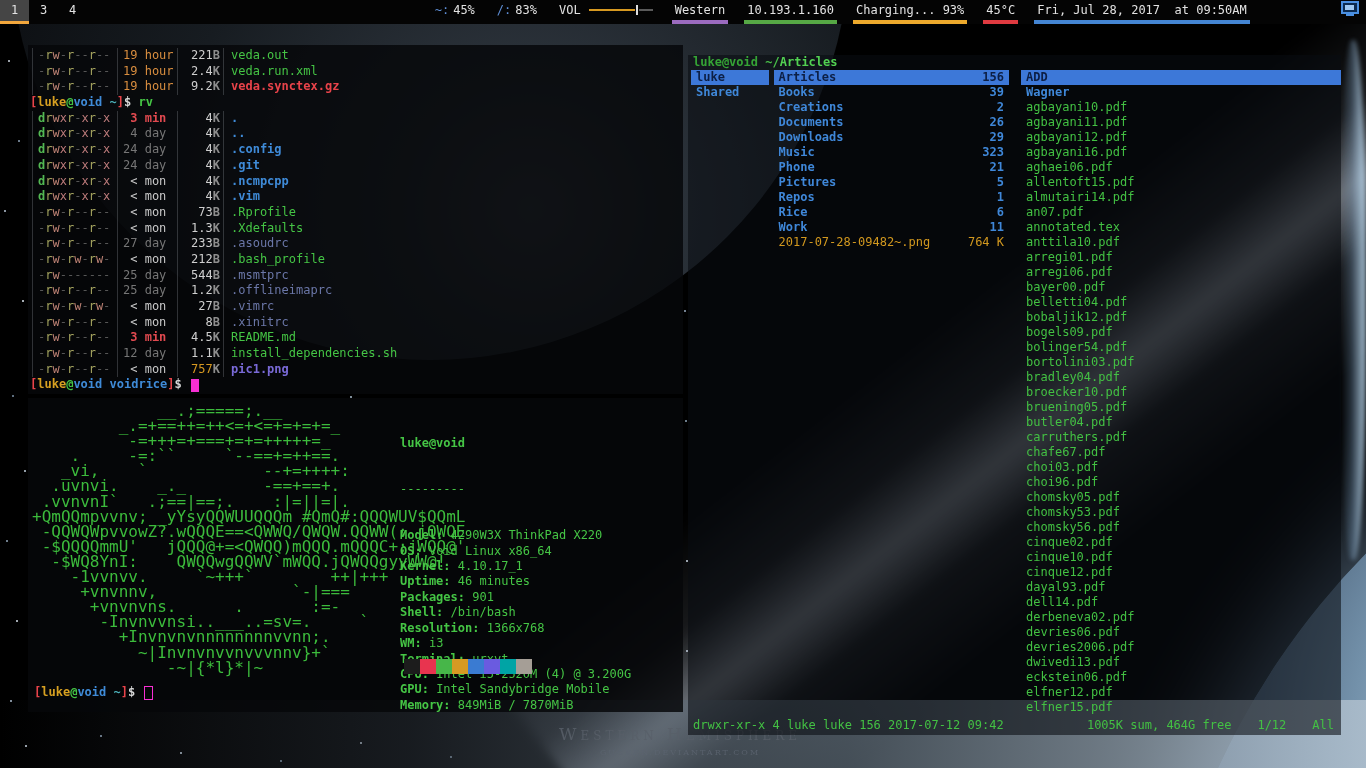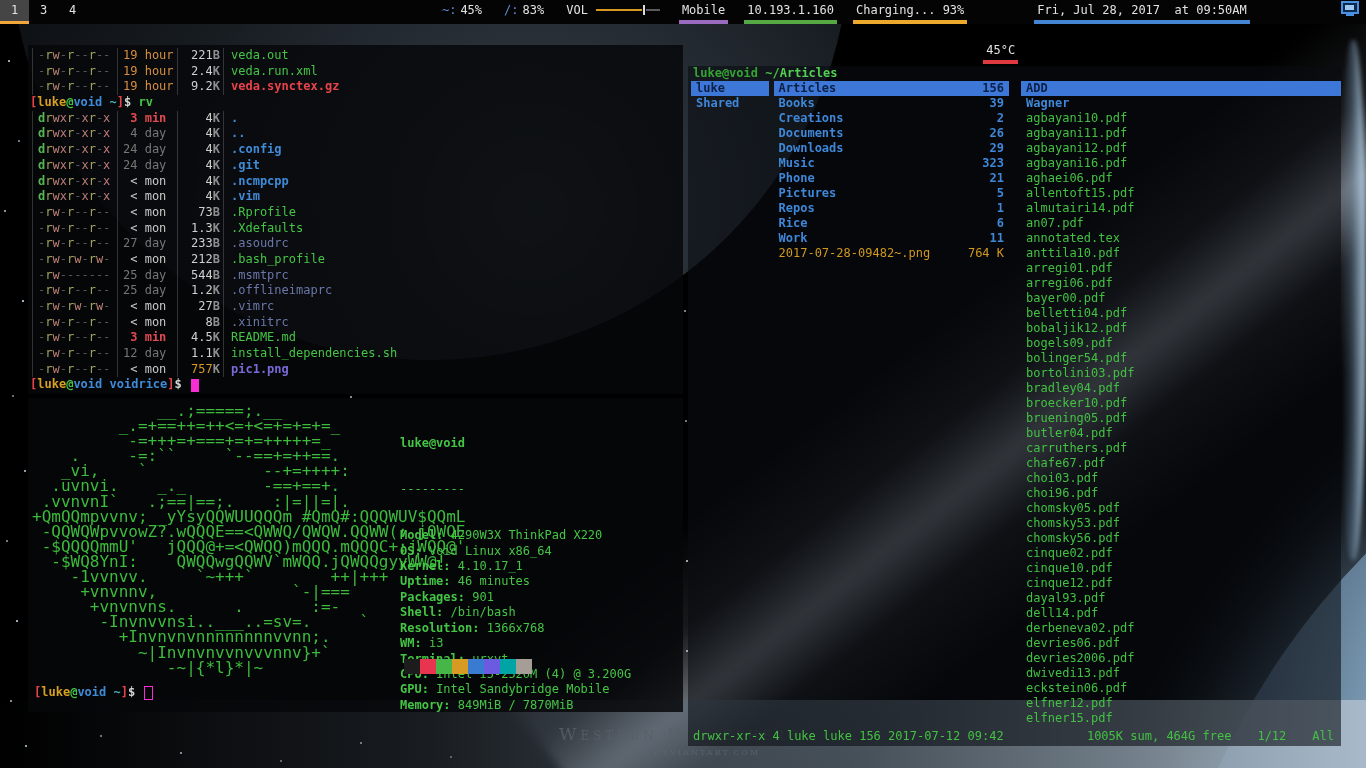--- a/index.html
+++ b/index.html
@@ -47,21 +47,21 @@
   .ws-box{display:flex;}
   .ws{width:29px;text-align:center;line-height:21px;border-bottom:3px solid transparent;box-sizing:border-box;}
   .ws.active{background:#454545;border-bottom-color:var(--accent,#f2a73d);}
   .statusline{display:flex;align-items:stretch;gap:16px;padding-right:4px;}
   .mod{display:flex;align-items:center;white-space:pre;border-bottom:4px solid transparent;
     box-sizing:border-box;padding:0 3px;height:24px;}
   .mod .ic{color:var(--barblue,#5f8fd7);margin-right:4px;}
   .u-wifi{border-bottom-color:var(--ulwifi,#9b6bbf);}
   .u-ip{border-bottom-color:var(--ulip,#56a845);}
   .u-bat{border-bottom-color:var(--ulbat,#eda92c);}
-  .u-temp{border-bottom-color:var(--ultemp,#df3a40);margin-top:40px;}
+  .u-temp{border-bottom-color:var(--ultemp,#df3a40);}
   .u-clock{border-bottom-color:var(--ulclock,#4485d3);}
   .vol-line{width:46px;border-top:2px solid var(--yellow,#d79921);margin-left:8px;}
   .vol-handle{width:2px;height:10px;background:#ddd;margin:0 1px;}
   .vol-rest{width:14px;border-top:2px solid #5a5a5a;}
 
   
   .term{position:absolute;background:rgba(6,7,9,0.84);overflow:hidden;font-size:12px;color:var(--fg,#cfcfcf);}
   .term1{left:28px;top:45px;width:655px;height:349px;padding-top:3px;box-sizing:border-box;}
   .term2{left:28px;top:398px;width:655px;height:314px;}
 
@@ -103,21 +103,21 @@
   .nf-art{position:absolute;left:4px;top:5px;margin:0;white-space:pre;
     font-family:"DejaVu Sans Mono",monospace;font-size:16px;line-height:15.1px;color:#3cbb3c;}
   .nf-info{position:absolute;left:372px;top:7px;line-height:15.4px;white-space:pre;color:var(--green,#45c545);}
   .nf-title{font-weight:bold;}
   .nf-label{font-weight:bold;text-align:right;}
   .nf-swatches{position:absolute;left:376px;top:261px;display:flex;}
   .sw{width:16px;height:15px;}
   .nf-prompt{position:absolute;left:4px;top:287px;}
 
   
-  .ranger{position:absolute;left:688px;top:66px;width:653px;height:680px;
+  .ranger{position:absolute;left:688px;top:55px;width:653px;height:680px;
     background:rgba(9,12,17,0.58);font-size:12px;font-weight:bold;overflow:hidden;}
   .rg-title{height:15px;line-height:15px;padding-left:5px;white-space:pre;}
   .rg-host{color:#35a435;}
   .rg-path{color:#49c149;}
   .rg-dir{color:#52d152;}
   .rg-cols{position:absolute;left:0;top:15px;right:0;bottom:18px;display:flex;}
   .rg-col1{width:78px;margin-left:3px;}
   .rg-col2{width:237px;margin-left:5px;}
   .rg-col3{width:322px;margin-left:12px;}
   .rg-row{height:15px;line-height:15px;display:flex;justify-content:space-between;
@@ -163,21 +163,21 @@
       <div class="mod">
         <span class="ic">/:</span><span>83%</span>
       </div>
       <div class="mod">
         <span>VOL</span>
         <span class="vol-line"></span>
         <span class="vol-handle"></span>
         <span class="vol-rest"></span>
       </div>
       <div class="mod u-wifi">
-        <span>Mobile</span>
+        <span>Western</span>
       </div>
       <div class="mod u-ip">
         <span>10.193.1.160</span>
       </div>
       <div class="mod u-bat">
         <span>Charging... 93%</span>
       </div>
       <div class="mod u-temp">
         <span>45°C</span>
       </div>

